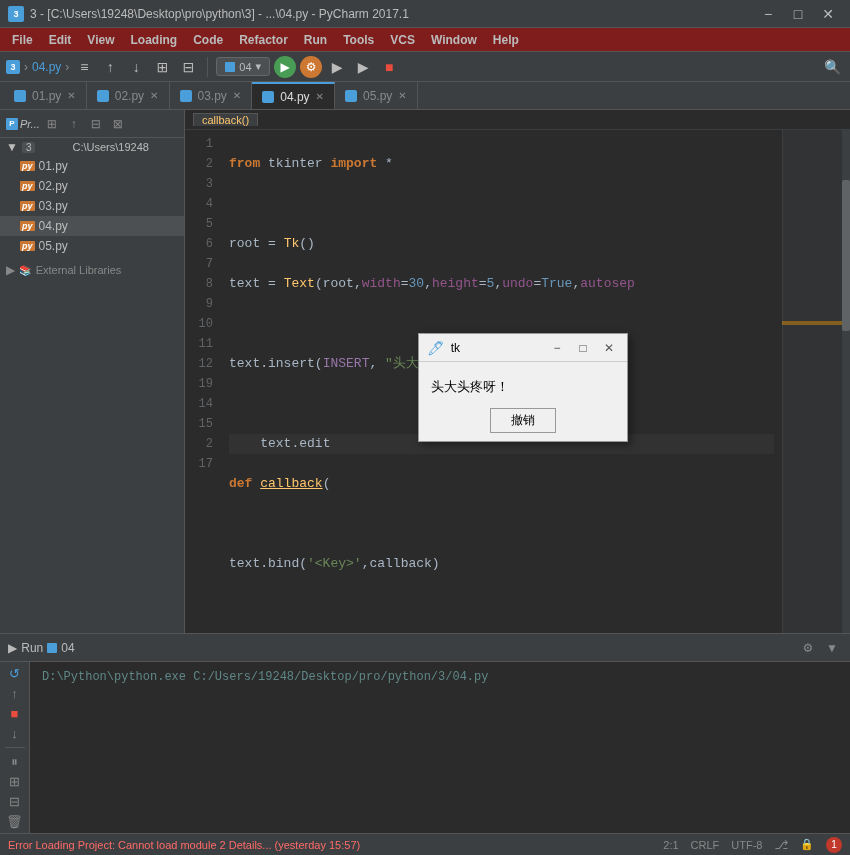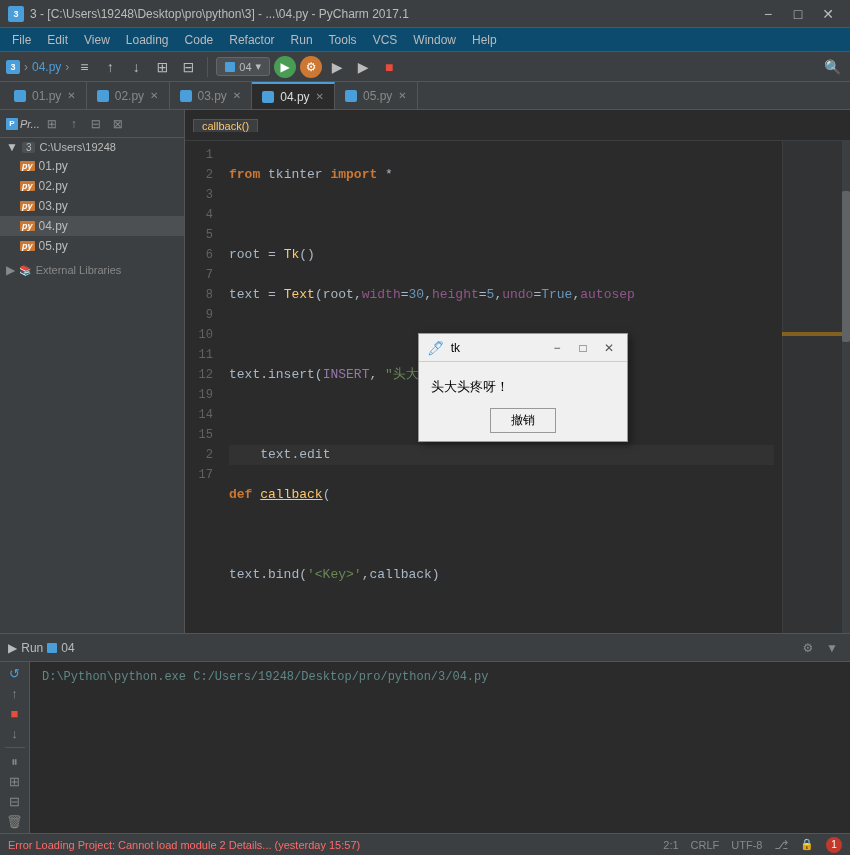--- a/index.html
+++ b/index.html
@@ -15,26 +15,27 @@
       color: #bbbbbb;
       font-size: 12px;
       border-bottom: 1px solid #555;
       user-select: none;
     }
     #titlebar .win-controls { display: flex; gap: 2px; }
     #titlebar .win-btn { width: 28px; height: 28px; display: flex; align-items: center; justify-content: center; color: #bbbbbb; cursor: pointer; font-size: 14px; }
 
     
     #menubar {
-      background: #0c4a6e;
+      background: #7f1d1d;
       height: 24px;
       display: flex;
       align-items: center;
       border-bottom: 1px solid #555;
       padding: 0 4px;
+      font-weight: bold;
     }
     #menubar .menu-item {
       padding: 2px 8px;
       color: #bbbbbb;
       cursor: pointer;
       font-size: 12px;
       height: 24px;
       display: flex;
       align-items: center;
     }
@@ -108,21 +109,21 @@
 
     
     #editor {
       flex: 1;
       background: #2b2b2b;
       overflow: hidden;
       position: relative;
     }
     .editor-header {
       background: #2b2b2b;
-      height: 31px;
+      height: 20px;
       display: flex;
       align-items: center;
       padding: 0 8px;
       border-bottom: 1px solid #3c3f41;
     }
     
     .code-area {
       display: flex;
       height: calc(100% - 20px);
       overflow: hidden;
@@ -374,21 +375,21 @@
         <span style="color:#bbbbbb;font-size:11px;font-style:italic;">Pr...</span>
         <button class="sidebar-toolbar-btn">⊞</button>
         <button class="sidebar-toolbar-btn">↑</button>
         <button class="sidebar-toolbar-btn">⊟</button>
         <button class="sidebar-toolbar-btn">⊠</button>
       </div>
 
       <div class="tree-root">
         <span>▼</span>
         <span class="num">3</span>
-        <span style="color:#bbbbbb;font-size:11px;">C:\Users\19248</span>
+        <span style="color:#bbbbbb;font-size:11px;margin-left:33px;">C:\Users\19248</span>
       </div>
 
       <div class="sidebar-item indent1">
         <span style="font-size:9px;font-style:italic;background:#cc7832;color:white;padding:0 2px;border-radius:1px;font-weight:bold;">py</span>
         <span>01.py</span>
       </div>
       <div class="sidebar-item indent1">
         <span style="font-size:9px;font-style:italic;background:#cc7832;color:white;padding:0 2px;border-radius:1px;font-weight:bold;">py</span>
         <span>02.py</span>
       </div>

